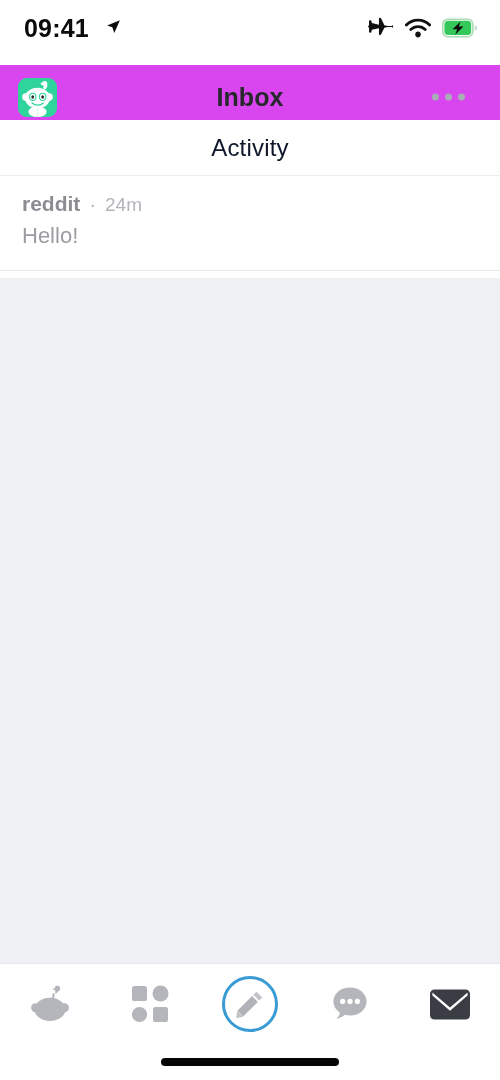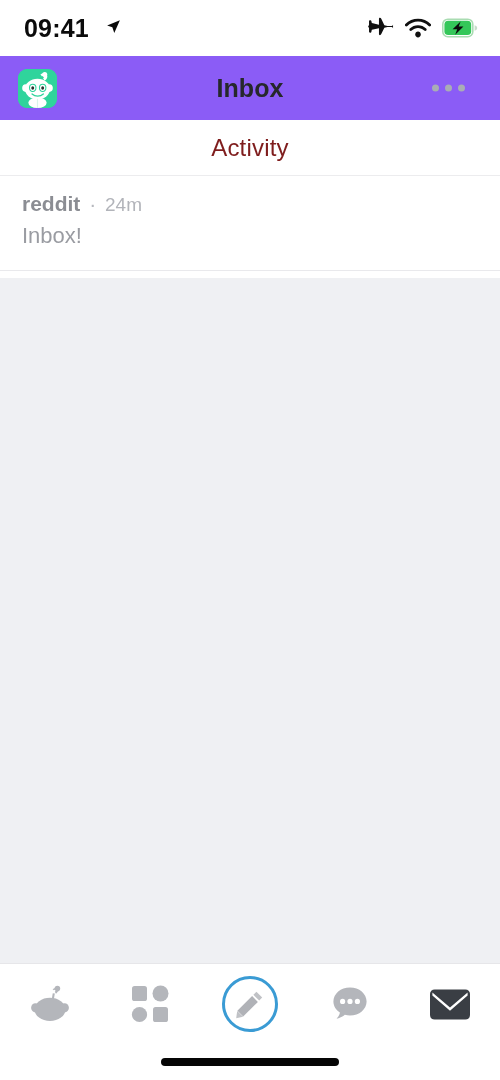--- a/index.html
+++ b/index.html
@@ -17,22 +17,22 @@
     display:flex; align-items:center; justify-content:space-between;
     padding:0 22px 0 24px; background:#ffffff;
   }
   .sb-left { display:flex; align-items:center; gap:16px; }
   .sb-time { font-size:25px; font-weight:bold; color:#0b0b0b; letter-spacing:0.2px; }
   .sb-loc { display:block; width:17px; height:17px; margin-top:-3px; }
   .sb-right { display:flex; align-items:center; gap:11px; }
 
   
   .header {
-    position:absolute; top:56px; left:0; width:500px; height:64px;
-    display:flex; align-items:center; background:#8b5cf6;
+    position:absolute; top:65px; left:0; width:500px; height:64px;
+    display:flex; align-items:center; background:#d946ef;
   }
   .avatar {
     position:absolute; left:18px; top:13px;
     width:39px; height:39px; border-radius:9px;
     background:#2fd49c; overflow:hidden;
     display:flex; align-items:flex-end; justify-content:center;
   }
   .page-title {
     width:100%; text-align:center;
     font-size:25px; font-weight:bold; color:#26282b; letter-spacing:0.1px;
@@ -46,21 +46,21 @@
   
   .tabs {
     position:absolute; top:120px; left:0; width:500px; height:55px;
     display:flex; background:#ffffff;
   }
   .tab {
     flex:1; position:relative;
     display:flex; align-items:center; justify-content:center;
     font-size:24px; cursor:pointer;
   }
-  .tab-label { color:#7f1d1d; letter-spacing:0.2px; }
+  .tab-label { color:#0f172a; letter-spacing:0.2px; }
   .tab.active .tab-label { color:#26282b; font-weight:bold; }
   .tab.active::after {
     content:""; position:absolute; bottom:0; left:50%; transform:translateX(-50%);
     width:114px; height:4px; background:#3a93cc; border-radius:2px;
   }
 
   
   .list {
     position:absolute; top:175px; left:0; width:500px;
     background:#c2410c; border-top:1px solid #ececee;
@@ -167,21 +167,21 @@
     </div>
   </div>
 
   <div class="list">
     <div class="msg-row">
       <div class="msg-meta">
         <span class="msg-author">reddit</span>
         <span class="msg-dot">·</span>
         <span class="msg-time">24m</span>
       </div>
-      <div class="msg-preview">Inbox!</div>
+      <div class="msg-preview">Hello!</div>
     </div>
   </div>
 
   <div class="empty-area"></div>
 
   <div class="tabbar">
     <div class="tabbar-row">
 
       <div class="nav-item">
         <svg width="46" height="40" viewBox="0 0 46 40">

